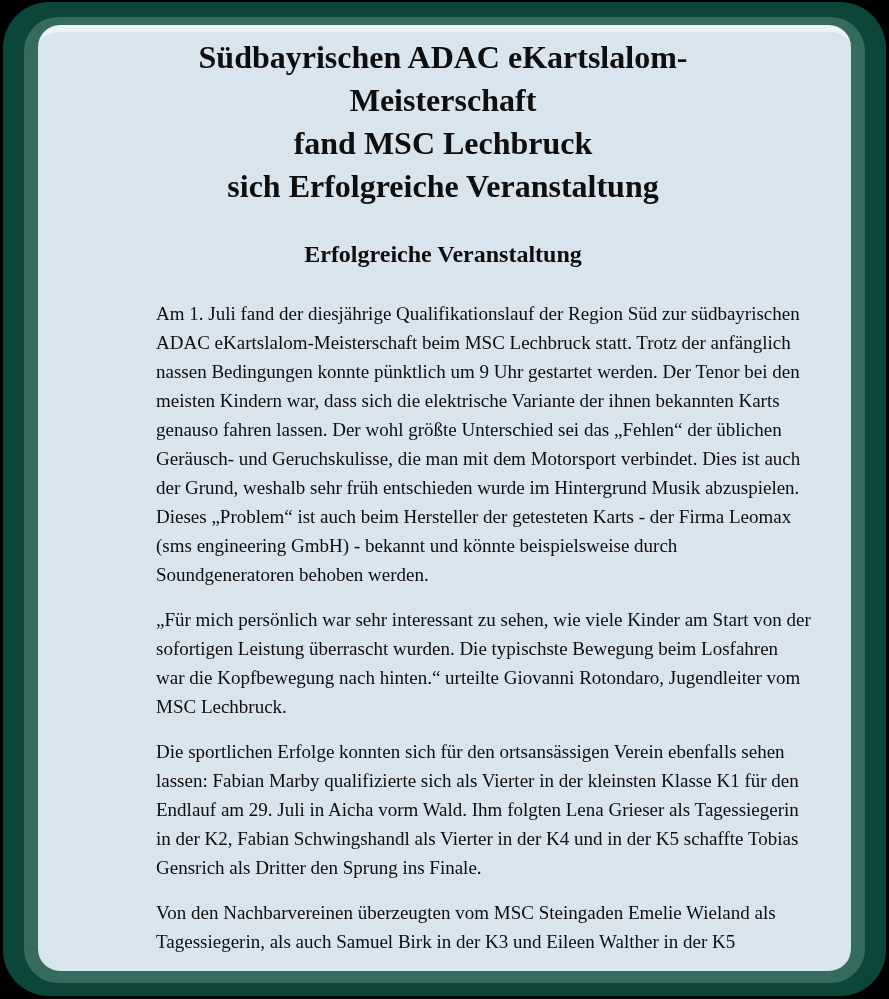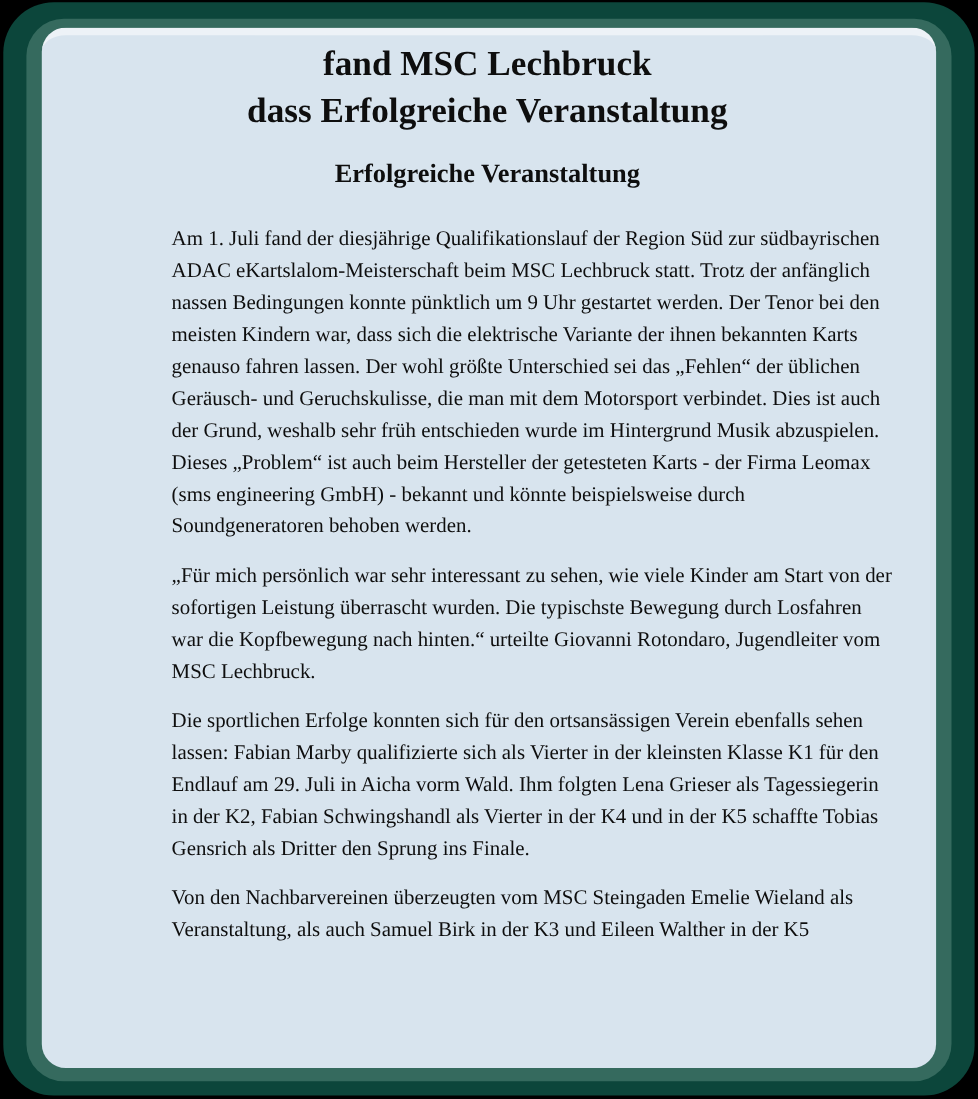--- a/index.html
+++ b/index.html
@@ -55,21 +55,21 @@
     text-align: center;
     font-size: 32px;
     font-weight: bold;
     line-height: 43px;
     letter-spacing: 0px;
     color: var(--text-color, #0e0e0e);
   }
   .title-line { display: block; }
 
   .subtitle {
-    margin: 21px 0 0 0;
+    margin: 31px 0 0 0;
     text-align: center;
     font-size: 24px;
     font-weight: bold;
     line-height: 30px;
     color: var(--text-color, #0e0e0e);
   }
 
   .body-text {
     margin-top: 30px;
     width: 655px;
@@ -86,29 +86,30 @@
 </style>
 </head>
 <body>
 
 <div class="page">
   <div class="frame-outer">
     <div class="frame-inner">
       <div class="card">
 
         <h1 class="title">
+          <span class="title-line">Südbayrischen ADAC eKartslalom-Meisterschaft</span>
           <span class="title-line">fand MSC Lechbruck</span>
-          <span class="title-line">dass Erfolgreiche Veranstaltung</span>
+          <span class="title-line">sich Erfolgreiche Veranstaltung</span>
         </h1>
 
         <h2 class="subtitle">Erfolgreiche Veranstaltung</h2>
 
         <div class="body-text">
           <p class="para">Am 1. Juli fand der diesjährige Qualifikationslauf der Region Süd zur südbayrischen ADAC eKartslalom-Meisterschaft beim MSC Lechbruck statt. Trotz der anfänglich nassen Bedingungen konnte pünktlich um 9 Uhr gestartet werden. Der Tenor bei den meisten Kindern war, dass sich die elektrische Variante der ihnen bekannten Karts genauso fahren lassen. Der wohl größte Unterschied sei das „Fehlen“  der üblichen Geräusch- und Geruchskulisse, die man mit dem Motorsport verbindet. Dies ist auch der Grund, weshalb sehr früh entschieden wurde im Hintergrund Musik abzuspielen. Dieses „Problem“ ist auch beim Hersteller der getesteten Karts - der Firma Leomax (sms engineering GmbH) - bekannt und könnte beispielsweise durch Soundgeneratoren behoben werden.</p>
-          <p class="para">„Für mich persönlich war sehr interessant zu sehen, wie viele Kinder am Start von der sofortigen Leistung überrascht wurden. Die typischste Bewegung durch Losfahren war die Kopfbewegung nach hinten.“ urteilte Giovanni Rotondaro, Jugendleiter vom MSC Lechbruck.</p>
+          <p class="para">„Für mich persönlich war sehr interessant zu sehen, wie viele Kinder am Start von der sofortigen Leistung überrascht wurden. Die typischste Bewegung beim Losfahren war die Kopfbewegung nach hinten.“ urteilte Giovanni Rotondaro, Jugendleiter vom MSC Lechbruck.</p>
           <p class="para">Die sportlichen Erfolge konnten sich für den ortsansässigen Verein ebenfalls sehen lassen: Fabian Marby qualifizierte sich als Vierter in der kleinsten Klasse K1 für den Endlauf am 29. Juli in Aicha vorm Wald. Ihm folgten Lena Grieser als Tagessiegerin in der K2, Fabian Schwingshandl als Vierter in der K4 und in der K5 schaffte Tobias Gensrich als Dritter den Sprung ins Finale.</p>
-          <p class="para">Von den Nachbarvereinen überzeugten vom MSC Steingaden Emelie Wieland als Veranstaltung, als auch Samuel Birk in der K3 und Eileen Walther in der K5</p>
+          <p class="para">Von den Nachbarvereinen überzeugten vom MSC Steingaden Emelie Wieland als Tagessiegerin, als auch Samuel Birk in der K3 und Eileen Walther in der K5</p>
         </div>
 
       </div>
     </div>
   </div>
 </div>
 
 </body></html>

